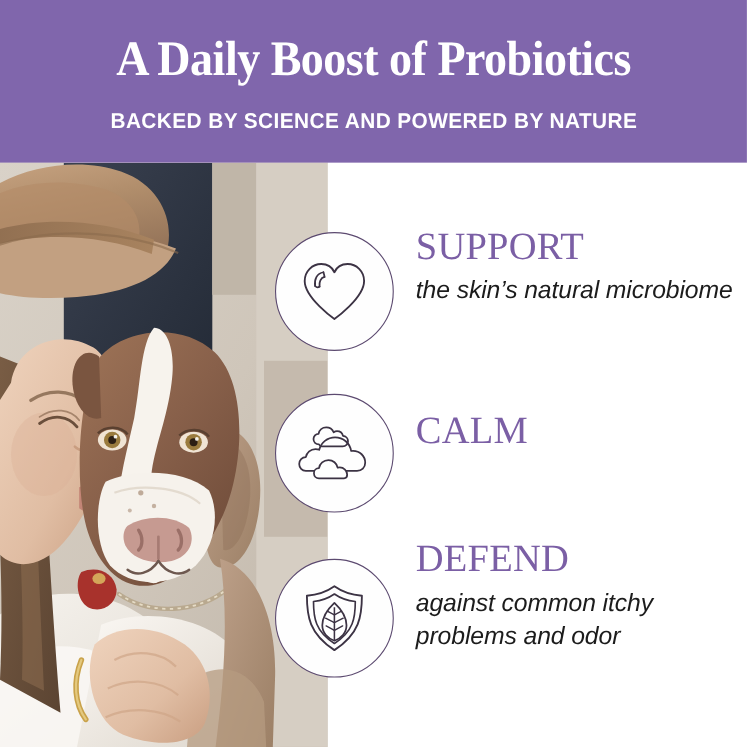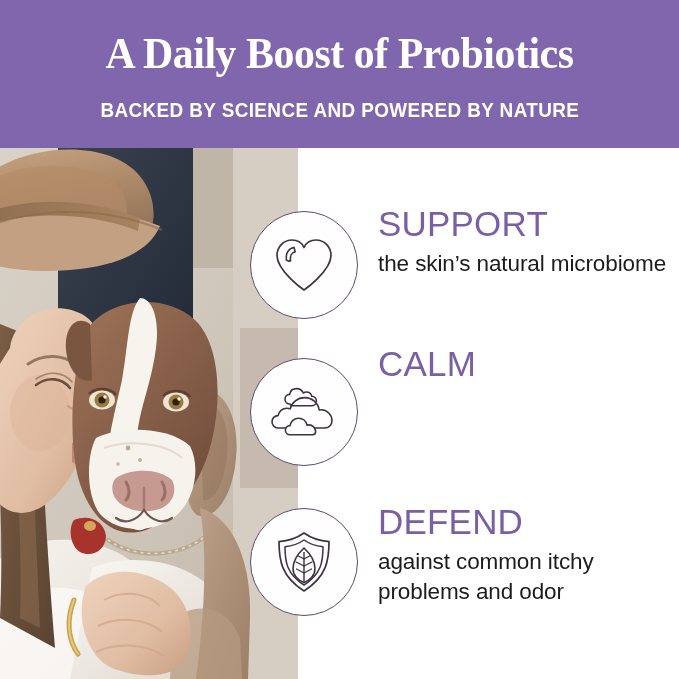--- a/index.html
+++ b/index.html
@@ -93,40 +93,41 @@
   #circle-defend  { left:250px; top:508px; }
 
   
   .benefit {
     position:absolute;
     left:378px;
     width:298px;
     z-index:6;
   }
   #benefit-support { top:204px; }
-  #benefit-calm    { top:344px; }
-  #benefit-defend  { top:502px; }
+  #benefit-calm    { top:372px; }
+  #benefit-defend  { top:488px; }
 
   .benefit-title {
     color:#7b5fa5;
-    font-family:Liberation Sans, sans-serif;
+    font-family:Liberation Serif, serif;
     font-weight:normal;
     font-size:35px;
     line-height:40px;
     letter-spacing:0.2px;
     white-space:nowrap;
   }
   .benefit-desc {
     color:#1c1c1c;
     font-family:"Liberation Sans", sans-serif;
     font-weight:normal;
     font-size:22.5px;
     line-height:30px;
     margin-top:5px;
     letter-spacing:-0.1px;
+    font-style:italic;
   }
 </style>
 </head>
 <body>
 
 <div id="poster">
 
   <div class="header">
     <div class="header-title">A Daily Boost of Probiotics</div>
     <div class="header-sub">BACKED BY SCIENCE AND POWERED BY NATURE</div>

